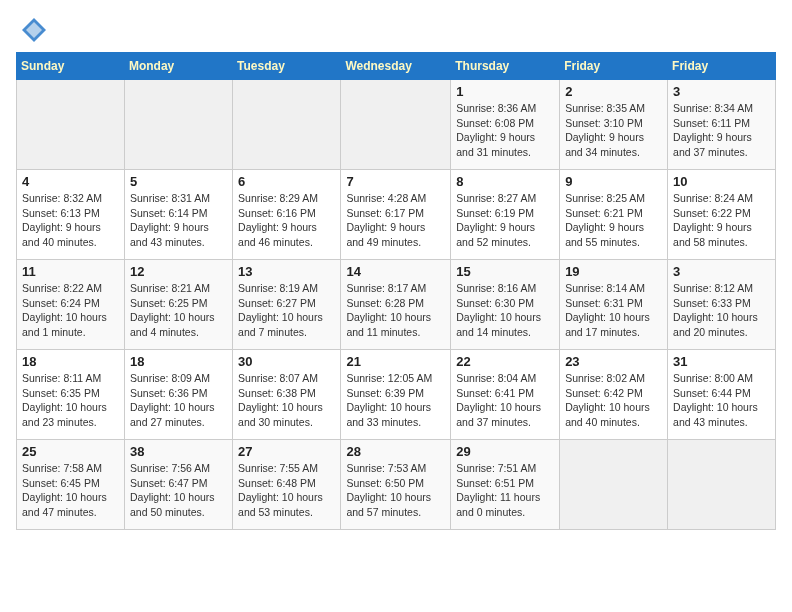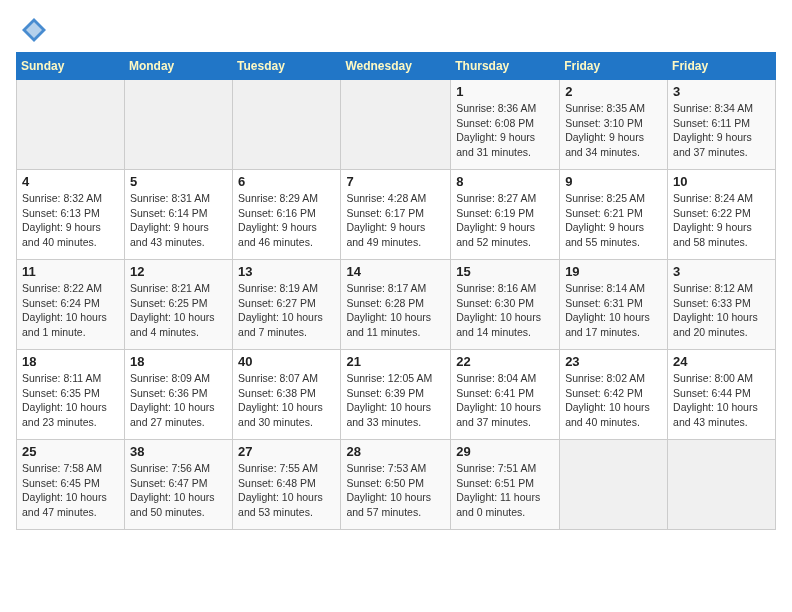--- a/index.html
+++ b/index.html
@@ -248,21 +248,21 @@
 Sunset: 6:35 PM
 Daylight: 10 hours and 23 minutes.</div>
         </td>
         <td>
           <span class="day-num">18</span>
           <div class="day-info">Sunrise: 8:09 AM
 Sunset: 6:36 PM
 Daylight: 10 hours and 27 minutes.</div>
         </td>
         <td>
-          <span class="day-num">40</span>
+          <span class="day-num">30</span>
           <div class="day-info">Sunrise: 8:07 AM
 Sunset: 6:38 PM
 Daylight: 10 hours and 30 minutes.</div>
         </td>
         <td>
           <span class="day-num">21</span>
           <div class="day-info">Sunrise: 12:05 AM
 Sunset: 6:39 PM
 Daylight: 10 hours and 33 minutes.</div>
         </td>
@@ -272,21 +272,21 @@
 Sunset: 6:41 PM
 Daylight: 10 hours and 37 minutes.</div>
         </td>
         <td>
           <span class="day-num">23</span>
           <div class="day-info">Sunrise: 8:02 AM
 Sunset: 6:42 PM
 Daylight: 10 hours and 40 minutes.</div>
         </td>
         <td>
-          <span class="day-num">24</span>
+          <span class="day-num">31</span>
           <div class="day-info">Sunrise: 8:00 AM
 Sunset: 6:44 PM
 Daylight: 10 hours and 43 minutes.</div>
         </td>
       </tr>
       <tr>
         <td>
           <span class="day-num">25</span>
           <div class="day-info">Sunrise: 7:58 AM
 Sunset: 6:45 PM

